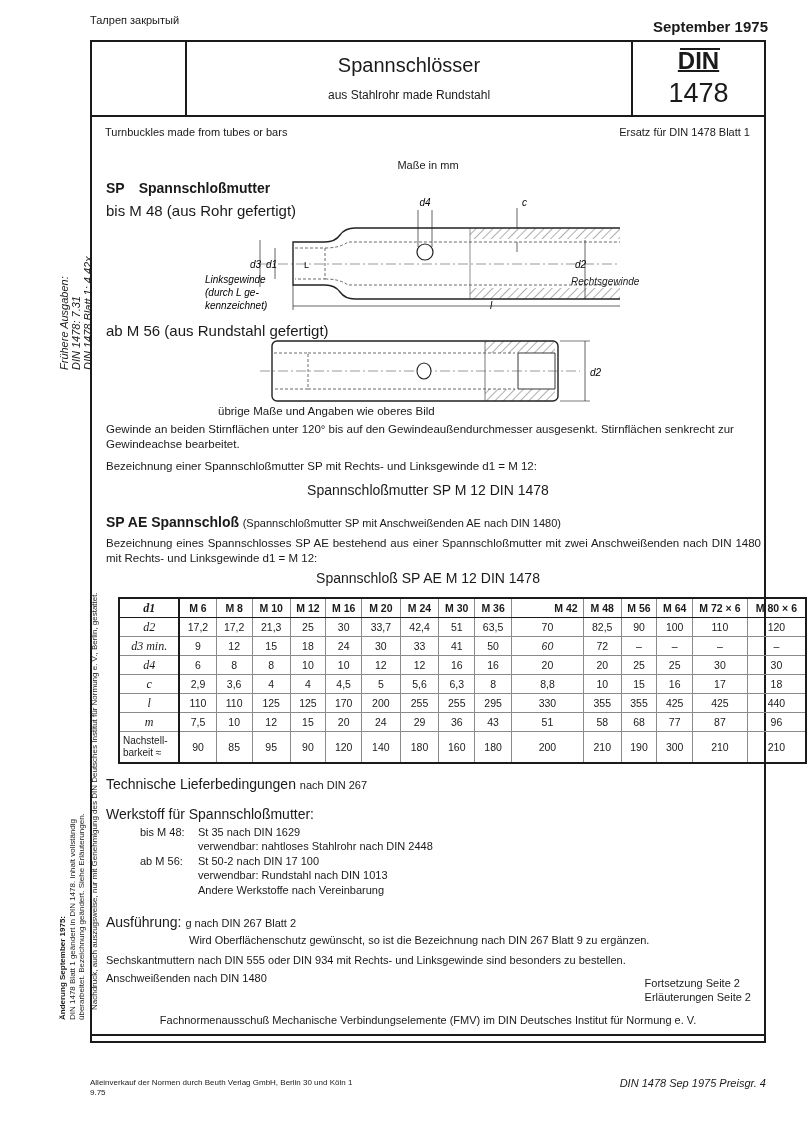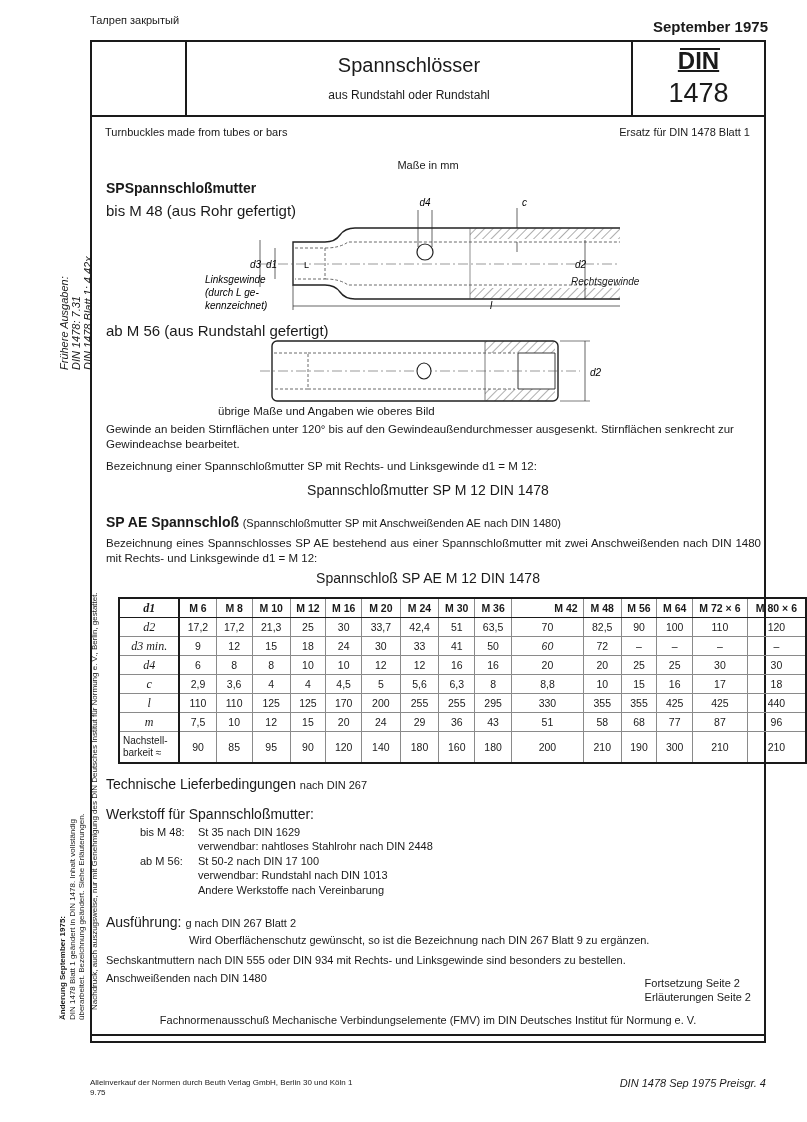--- a/index.html
+++ b/index.html
@@ -14,21 +14,21 @@
   .head-cell3 { left: 631px; top: 40px; width: 135px; height: 77px; border-left: 2px solid #1a1a1a; box-sizing: border-box; }
   .title { left: 187px; top: 54px; width: 444px; text-align: center; font-size: 20px; }
   .subtitle { left: 187px; top: 88px; width: 444px; text-align: center; font-size: 12px; }
   .din-label { left: 631px; top: 47px; width: 135px; text-align: center; font-size: 24px; font-weight: bold; text-decoration: underline; text-decoration-thickness: 2px; }
   .din-overline { left: 680px; top: 48px; width: 40px; border-top: 2px solid #1a1a1a; }
   .din-num { left: 631px; top: 78px; width: 135px; text-align: center; font-size: 27px; }
   .en-title { left: 105px; top: 126px; font-size: 11px; }
   .replaces { right: 57px; top: 126px; font-size: 11px; }
   .units { left: 90px; top: 159px; width: 676px; text-align: center; font-size: 11px; }
   .h-sp { left: 106px; top: 180px; font-size: 14px; font-weight: bold; }
-  .h-sp .code { }
+  .h-sp .code { margin-right: 14px; }
   .p-small { font-size: 15px; }
   .bis48 { left: 106px; top: 202px; }
   .ab56 { left: 106px; top: 322px; }
   .ubrige { left: 218px; top: 405px; font-size: 11.5px; }
   .gewinde { left: 106px; top: 422px; width: 655px; font-size: 11.5px; line-height: 15px; }
   .bez1 { left: 106px; top: 460px; font-size: 11.5px; }
   .desig1 { left: 90px; top: 482px; width: 676px; text-align: center; font-size: 14px; }
   .h-spae { left: 106px; top: 514px; font-size: 13px; }
   .h-spae b { font-size: 14px; }
   .h-spae span.note { font-size: 11px; }
@@ -66,21 +66,21 @@
 <body>
 
 <div class="abs top-left">Талреп закрытый</div>
 <div class="abs top-right">September 1975</div>
 
 <div class="abs frame"></div>
 <div class="abs head-row"></div>
 <div class="abs head-cell1"></div>
 <div class="abs head-cell3"></div>
 <div class="abs title">Spannschlösser</div>
-<div class="abs subtitle">aus Rundstahl oder Rundstahl</div>
+<div class="abs subtitle">aus Stahlrohr made Rundstahl</div>
 <div class="abs din-overline"></div>
 <div class="abs din-label">DIN</div>
 <div class="abs din-num">1478</div>
 
 <div class="abs en-title">Turnbuckles made from tubes or bars</div>
 <div class="abs replaces">Ersatz für DIN 1478 Blatt 1</div>
 <div class="abs units">Maße in mm</div>
 
 <div class="abs h-sp">
   <span class="code">SP</span><span>Spannschloßmutter</span>

